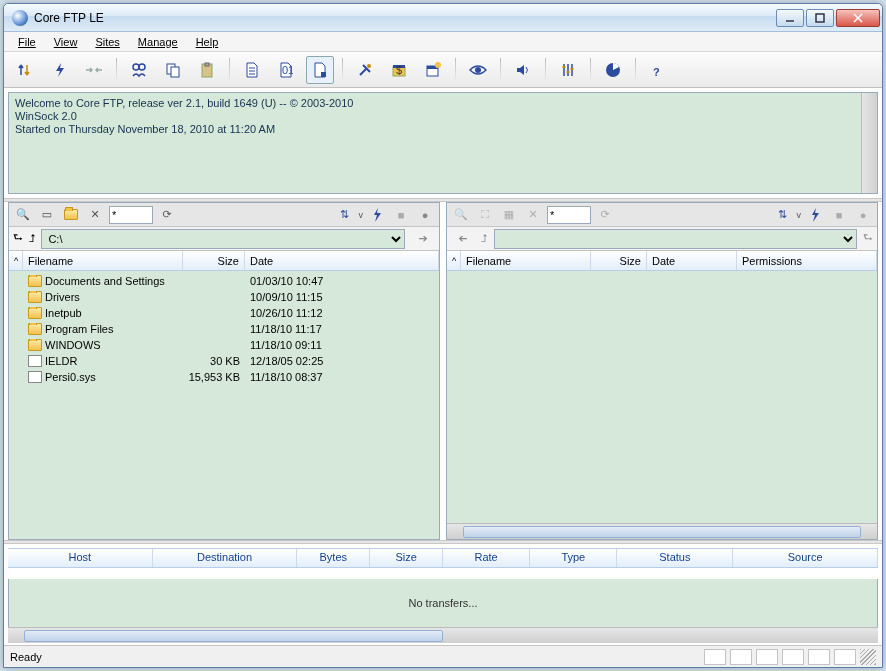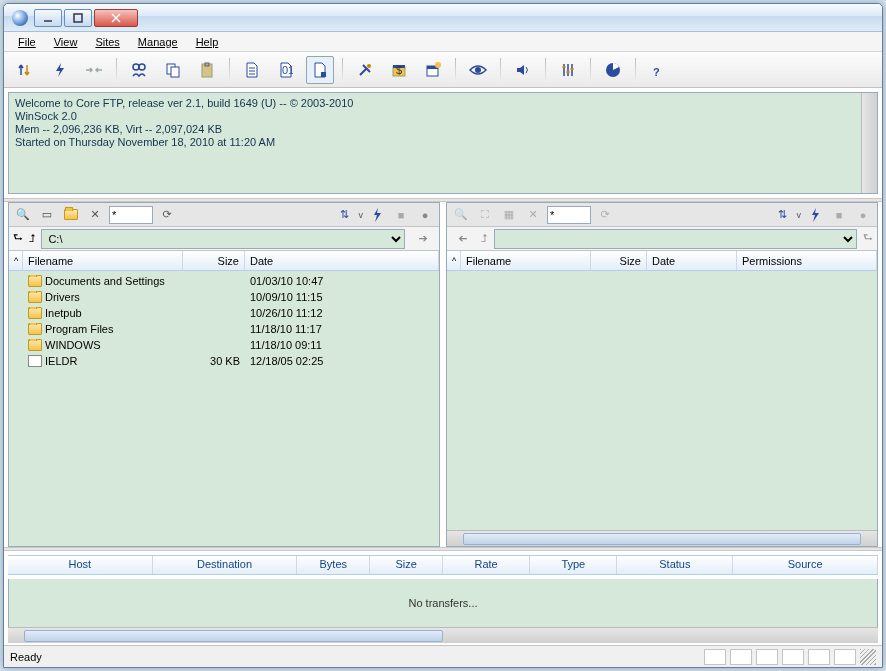--- a/index.html
+++ b/index.html
@@ -49,37 +49,38 @@
 .ficon { width:14px; height:12px; flex-shrink:0; }
 .ficon.folder { background:linear-gradient(#ffe9a8,#f2c24b); border:1px solid #c79a1e; border-radius:1px; position:relative;}
 .ficon.folder::before { content:""; position:absolute; top:-3px; left:0; width:6px; height:3px; background:#f2c24b; border:1px solid #c79a1e; border-bottom:none; border-radius:1px 1px 0 0;}
 .ficon.file { background:#fff; border:1px solid #888;}
 .watermark { position:absolute; top:10px; left:50%; transform:translateX(-50%); text-align:center; pointer-events:none; color:#333; font-size:10px; z-index:5;}
 .watermark .big { font-size:20px; font-weight:bold; font-style:italic;}
 .watermark .big .c1{color:#0a66c2;} .watermark .big .c2{color:#000;} .watermark .big .c3{color:#f29b00;}
 .scroll-x { height:16px; background:linear-gradient(#e6e6e6,#d0d0d0); border-top:1px solid #bbb; position:relative;}
 .scroll-x .thumb{ position:absolute; top:2px; left:16px; right:16px; height:12px; background:linear-gradient(#e4ecf7,#c0d2ea); border:1px solid #97b1d2; border-radius:2px;}
 
-.queuehead { height:20px; background:linear-gradient(#fff,#e2eef9); border-top:1px solid #b7cde8; border-bottom:1px solid #b7cde8; display:flex; margin:4px 4px 4px 4px;}
+.queuehead { height:20px; background:linear-gradient(#fff,#e2eef9); border-top:1px solid #b7cde8; border-bottom:1px solid #b7cde8; display:flex; margin:4px 4px 11px 4px;}
 .queuehead .qcol{ flex:1; border-right:1px solid #cdd9e8; text-align:center; padding:2px 0; color:#15428b;}
 .queuebody { height:48px; margin:0 4px; background:#d6e8d9; display:flex; align-items:center; justify-content:center; color:#333; border-left:1px solid #9ab; border-right:1px solid #9ab;}
 .queuescroll { margin:0 4px 2px 4px; }
 
 .statusbar { height:22px; border-top:1px solid #c4c4c4; background:#f0f0f0; display:flex; align-items:center; padding:0 6px; gap:4px;}
 .statusbar .stext{ flex:1;}
 .statusbar .cell { width:22px; height:16px; border:1px solid #c4c4c4; background:#fff;}
 .statusbar .grip { width:16px; height:16px; background:repeating-linear-gradient(135deg,#aaa 0 1px,transparent 1px 3px);}
 </style>
 </head>
 <body>
 
 <div class="window">
 
   <div class="titlebar">
     <div class="app-icon"></div>
+    <div class="title">Core FTP LE</div>
     <div class="winbtns">
       <div class="winbtn">
           <svg viewBox="0 0 10 10">
             <line x1="1" y1="8" x2="9" y2="8" stroke="#334" stroke-width="1.5"></line>
           </svg>
         </div>
       <div class="winbtn">
           <svg viewBox="0 0 10 10">
             <rect x="1" y="1" width="8" height="8" fill="none" stroke="#334" stroke-width="1.5"></rect>
           </svg>
@@ -216,21 +217,20 @@
     <div class="tbtn">
         <svg width="14" height="18" viewBox="0 0 14 18">
           <text x="2" y="15" font-size="18" font-weight="bold" fill="#2c4a9e">?</text>
         </svg>
       </div>
   </div>
 
   <div class="logpane">
     <div>Welcome to Core FTP, release ver 2.1, build 1649 (U) -- © 2003-2010</div>
     <div>WinSock 2.0</div>
-    <div>Mem -- 2,096,236 KB, Virt -- 2,097,024 KB</div>
     <div>Started on Thursday November 18, 2010 at 11:20 AM</div>
     <div class="scroll-y"></div>
   </div>
 
   <div class="splitter-h"></div>
 
   <div class="panes">
 
     <div class="pane">
       <div class="panebar">
@@ -314,20 +314,29 @@
             <div class="cell" style="flex:1">11/18/10 09:11</div>
           </div>
           <div class="row">
             <div class="cell" style="width:14px"></div>
             <div class="cell" style="width:160px">
               <span class="ficon file"></span>
               <span>IELDR</span>
             </div>
             <div class="cell" style="width:62px;justify-content:flex-end">30 KB</div>
             <div class="cell" style="flex:1">12/18/05 02:25</div>
+          </div>
+          <div class="row">
+            <div class="cell" style="width:14px"></div>
+            <div class="cell" style="width:160px">
+              <span class="ficon file"></span>
+              <span>Persi0.sys</span>
+            </div>
+            <div class="cell" style="width:62px;justify-content:flex-end">15,953 KB</div>
+            <div class="cell" style="flex:1">11/18/10 08:37</div>
           </div>
         </div>
     </div>
 
     <div class="splitter-v"></div>
 
     <div class="pane">
       <div class="panebar">
         <div class="sbtn" style="opacity:.4">🔍</div>
         <div class="sbtn" style="opacity:.4">⛶</div>

